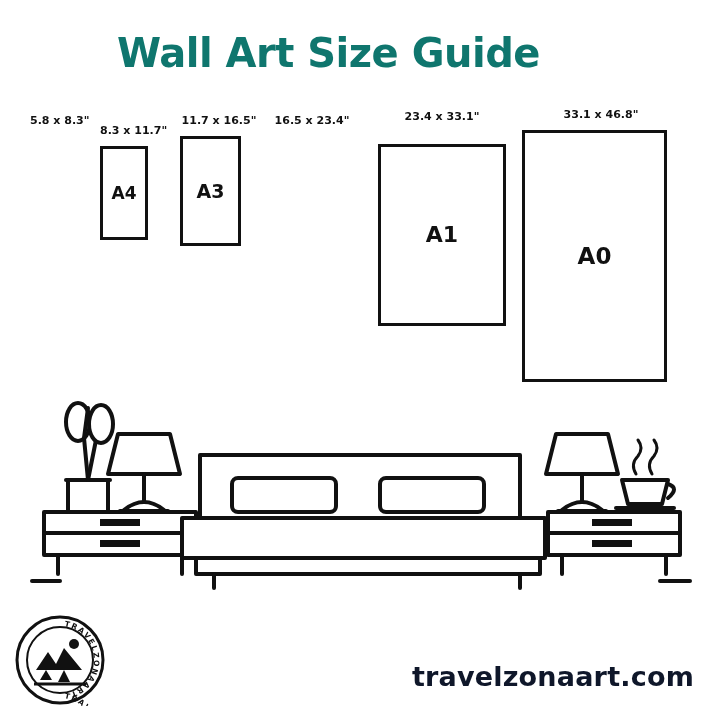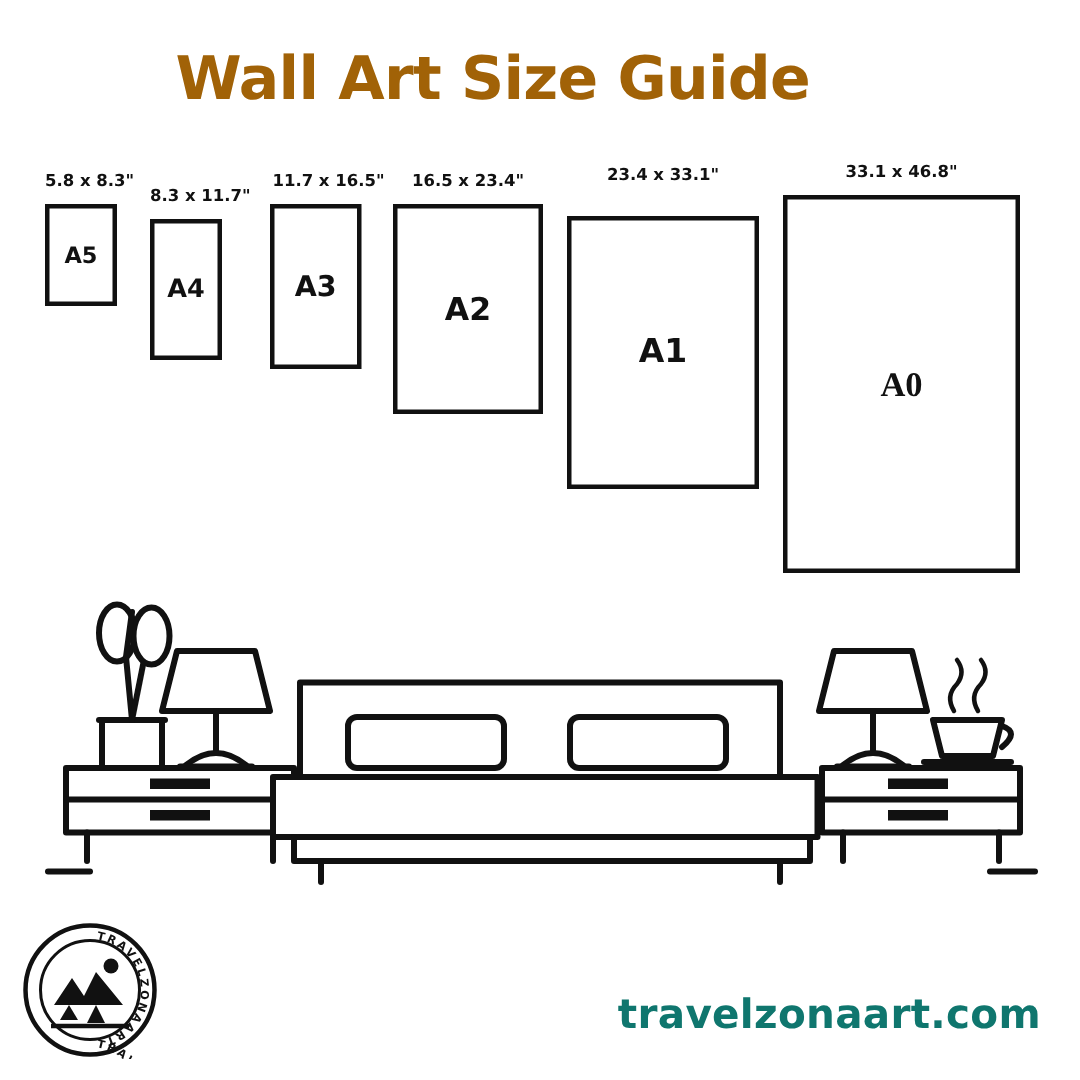--- a/index.html
+++ b/index.html
@@ -25,21 +25,21 @@
   
   .title {
     position: absolute;
     top: 30px;
     left: 0;
     width: 657px;
     text-align: center;
     font-size: 40px;
     font-weight: 700;
     letter-spacing: -0.5px;
-    color: #a16207;
+    color: #0f766e;
   }
 
   
   #frames {
     position: absolute;
     left: 0;
     top: 0;
     width: 720px;
     height: 420px;
   }
@@ -86,21 +86,21 @@
     height: 230px;
   }
 
   
   .site-url {
     position: absolute;
     right: 26px;
     bottom: 28px;
     font-size: 27px;
     font-weight: 700;
-    color: #0f766e;
+    color: #0f172a;
     letter-spacing: 0.2px;
   }
   #logo {
     position: absolute;
     left: 14px;
     bottom: 14px;
     width: 92px;
     height: 92px;
   }
 </style>
@@ -108,56 +108,50 @@
 <body>
 
 <div id="stage">
 
   <div class="title">Wall Art Size Guide</div>
 
   <div id="frames">
       <div class="frame-wrap" style="left: 30px; top: 114px; width: 48px; height: 90px;">
         <div class="frame-dim" style="top: 0px;">5.8 x 8.3"</div>
         <div class="frame-shadow" style="left: 9px; top: 31px; width: 48px; height: 68px; background: rgb(154, 154, 154);"></div>
-        <div class="frame-box" style="top: 22px; width: 48px; height: 68px; border-color: rgb(17, 17, 17);">
-          <span class="frame-label" style="font-size: 15px;">A5</span>
-        </div>
       </div>
       <div class="frame-wrap" style="left: 100px; top: 124px; width: 66px; height: 116px;">
         <div class="frame-dim" style="top: 0px;">8.3 x 11.7"</div>
         <div class="frame-shadow" style="left: 9px; top: 31px; width: 66px; height: 94px; background: rgb(154, 154, 154);"></div>
         <div class="frame-box" style="top: 22px; width: 48px; height: 94px; border-color: rgb(17, 17, 17);">
           <span class="frame-label" style="font-size: 17px;">A4</span>
         </div>
       </div>
       <div class="frame-wrap" style="left: 180px; top: 114px; width: 78px; height: 132px;">
         <div class="frame-dim" style="top: 0px;">11.7 x 16.5"</div>
         <div class="frame-shadow" style="left: 9px; top: 31px; width: 78px; height: 110px; background: rgb(154, 154, 154);"></div>
         <div class="frame-box" style="top: 22px; width: 61px; height: 110px; border-color: rgb(17, 17, 17);">
           <span class="frame-label" style="font-size: 19px;">A3</span>
         </div>
       </div>
       <div class="frame-wrap" style="left: 262px; top: 114px; width: 100px; height: 162px;">
         <div class="frame-dim" style="top: 0px;">16.5 x 23.4"</div>
         <div class="frame-shadow" style="left: 9px; top: 31px; width: 100px; height: 140px; background: rgb(154, 154, 154);"></div>
-        <div class="frame-box" style="top: 22px; width: 100px; height: 140px; border-color: rgb(17, 17, 17);">
-          <span class="frame-label" style="font-size: 21px;">A2</span>
-        </div>
       </div>
       <div class="frame-wrap" style="left: 378px; top: 110px; width: 128px; height: 204px;">
         <div class="frame-dim" style="top: 0px;">23.4 x 33.1"</div>
         <div class="frame-shadow" style="left: 9px; top: 31px; width: 128px; height: 182px; background: rgb(154, 154, 154);"></div>
         <div class="frame-box" style="top: 34px; width: 128px; height: 182px; border-color: rgb(17, 17, 17);">
           <span class="frame-label" style="font-size: 22px;">A1</span>
         </div>
       </div>
       <div class="frame-wrap" style="left: 522px; top: 108px; width: 158px; height: 274px;">
         <div class="frame-dim" style="top: 0px;">33.1 x 46.8"</div>
         <div class="frame-shadow" style="left: 9px; top: 31px; width: 158px; height: 252px; background: rgb(154, 154, 154);"></div>
-        <div class="frame-box" style="top: 22px; width: 158px; height: 252px; border-color: rgb(17, 17, 17); font-family: Liberation Serif, serif;">
+        <div class="frame-box" style="top: 22px; width: 145px; height: 252px; border-color: rgb(17, 17, 17);">
           <span class="frame-label" style="font-size: 23px;">A0</span>
         </div>
       </div>
     </div>
 
   <div id="scene">
     <svg width="720" height="230" viewBox="0 0 720 230" xmlns="http://www.w3.org/2000/svg">
       <g fill="none" stroke="#111111" stroke-width="4" stroke-linejoin="round" stroke-linecap="round">
 
         <line x1="32" y1="203" x2="60" y2="203"></line>

